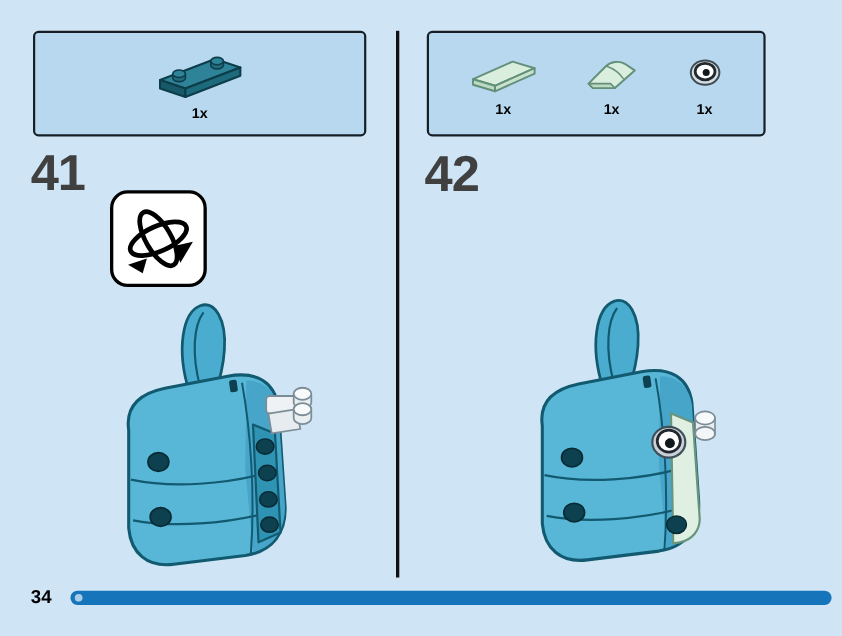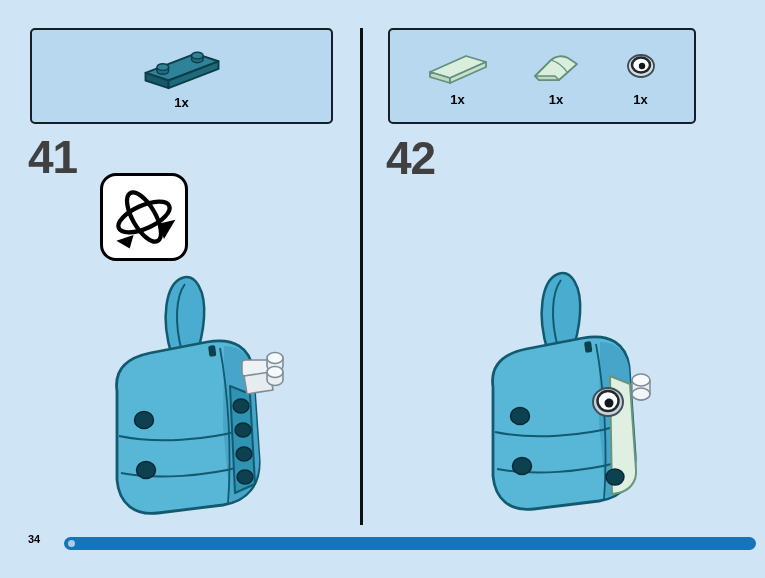--- a/index.html
+++ b/index.html
@@ -48,21 +48,21 @@
     border:3.5px solid #000;
     border-radius:16px;
     display:flex; align-items:center; justify-content:center;
   }
   .model { position:absolute; width:210px; height:262px; }
   #model-41 { left:92px;  top:266px; }
   #model-42 { left:468px; top:262px; }
   .footer-pageno {
     position:absolute;
     left:28px; top:533px;
-    font-size:11px; font-weight:bold; color:#000;
+    font-size:17px; font-weight:bold; color:#000;
   }
   .progress-bar {
     position:absolute;
     left:64px; top:537px;
     width:692px; height:13px;
     background:#1574ba;
     border-radius:7px;
   }
   .progress-bar .cap {
     position:absolute;

